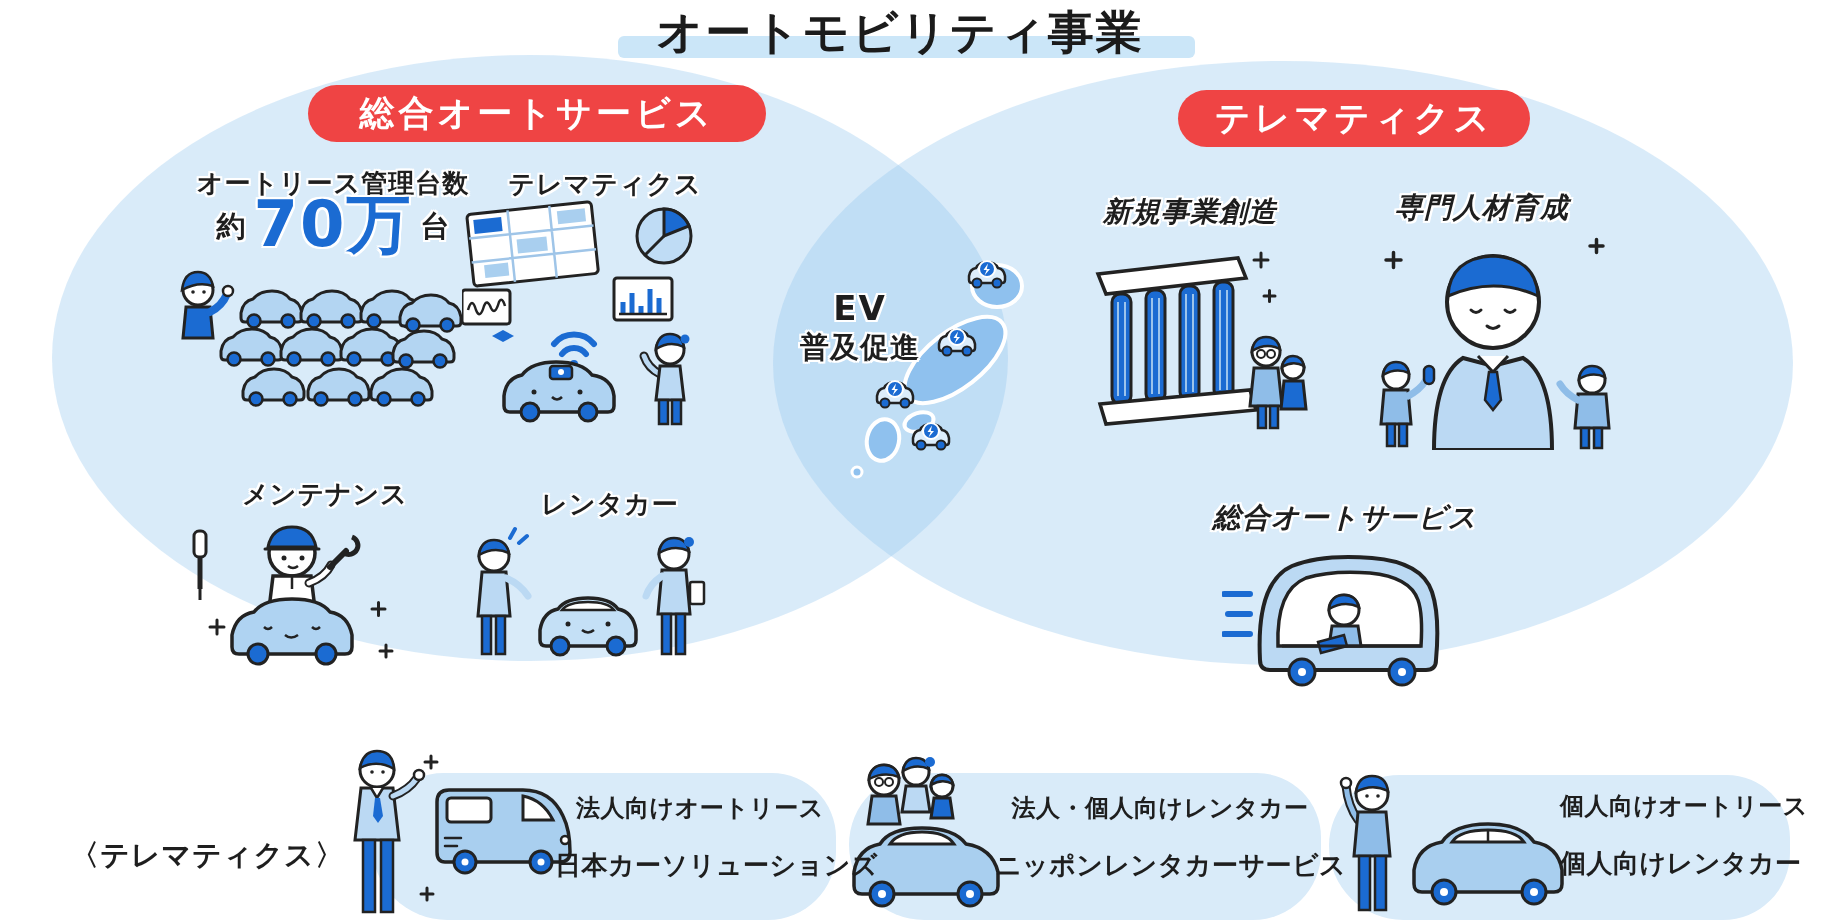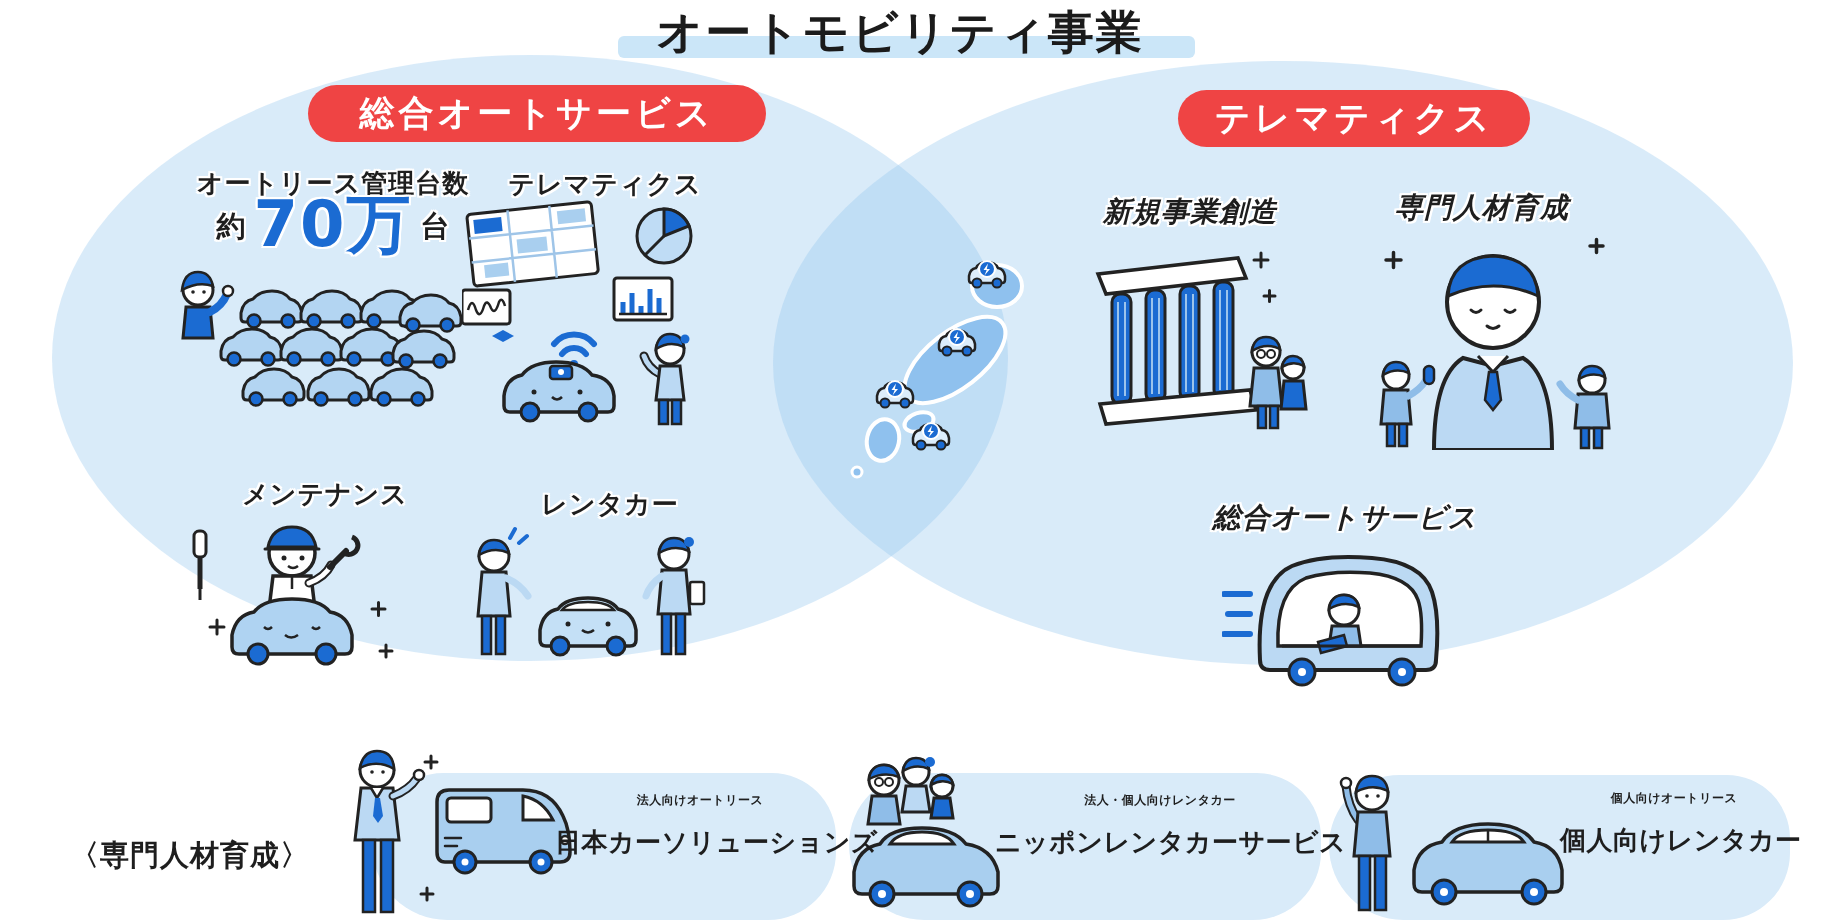--- a/index.html
+++ b/index.html
@@ -16,22 +16,22 @@
   .label-lg{font-size:28px;font-style:italic;}
   .value-row{display:flex;align-items:flex-end;justify-content:center;gap:8px;z-index:3;}
   .value-prefix,.value-suffix{font-size:29px;font-weight:700;padding-bottom:8px;}
   .value-big{font-size:64px;font-weight:800;color:#1b6bd2;line-height:0.95;letter-spacing:2px;}
   .ev-text{text-align:center;z-index:3;font-weight:700;}
   .ev-line1{font-size:34px;letter-spacing:2px;}
   .ev-line2{font-size:29px;letter-spacing:1px;}
   .footer-heading{font-size:29px;font-weight:700;letter-spacing:1px;z-index:3;}
   .blob{background:#d9ebf9;border-radius:78px 70px 74px 82px;z-index:1;}
   .service-text{z-index:3;text-align:center;}
-  .service-cat{font-size:12px;font-weight:700;white-space:nowrap;letter-spacing:0.5px;}
-  .service-name{font-size:26px;font-weight:700;white-space:nowrap;margin-top:16px;letter-spacing:0.5px;}
+  .service-cat{font-size:24px;font-weight:700;white-space:nowrap;letter-spacing:0.5px;}
+  .service-name{font-size:26px;font-weight:700;white-space:nowrap;margin-top:24px;letter-spacing:0.5px;}
   svg{display:block;}
   .ill{z-index:2;}
 </style>
 </head>
 <body>
 
 <div class="canvas">
 
   <svg class="abs" style="left:0;top:0" width="1840" height="920">
     <ellipse cx="530" cy="358" rx="478" ry="303" fill="#93c6ee" opacity="0.35"></ellipse>
@@ -168,20 +168,24 @@
     <circle cx="212" cy="36" r="15" fill="#fff" stroke="#222" stroke-width="3"></circle>
     <path d="M197 35 Q199 20 212 20 Q224 20 227 33 Q212 26 197 35 Z" fill="#1b6bd2" stroke="#222" stroke-width="2.5"></path>
     <circle cx="227" cy="24" r="5" fill="#1b6bd2"></circle>
     <path d="M200 52 L224 52 L228 96 L196 96 Z" fill="#bbd9f3" stroke="#222" stroke-width="3"></path>
     <path d="M200 58 Q188 66 184 78" stroke="#bbd9f3" stroke-width="7" fill="none" stroke-linecap="round"></path>
     <rect x="228" y="64" width="14" height="22" rx="2" fill="#fff" stroke="#222" stroke-width="2.5"></rect>
     <rect x="200" y="96" width="9" height="40" fill="#1b6bd2" stroke="#222" stroke-width="2.5"></rect>
     <rect x="214" y="96" width="9" height="40" fill="#1b6bd2" stroke="#222" stroke-width="2.5"></rect>
   </svg>
 
+  <div class="abs ev-text otext" style="left:780px;top:288px;width:160px">
+    <div class="ev-line1">EV</div>
+    <div class="ev-line2">普及促進</div>
+  </div>
 
   <svg class="abs ill" style="left:845px;top:252px" width="200" height="235" viewBox="0 0 200 235">
     <defs>
       <g id="ev-car">
         <path d="M2 16 Q3 9 9 8 Q12 2 20 2 Q28 2 31 8 Q37 9 38 16 L38 20 Q38 23 35 23 L5 23 Q2 23 2 20 Z" fill="#dcedfb" stroke="#222" stroke-width="2.5"></path>
         <circle cx="10" cy="23" r="4.5" fill="#1b6bd2" stroke="#222" stroke-width="2"></circle>
         <circle cx="30" cy="23" r="4.5" fill="#1b6bd2" stroke="#222" stroke-width="2"></circle>
         <circle cx="20" cy="9" r="8" fill="#1b6bd2" stroke="#fff" stroke-width="2"></circle>
         <path d="M21 3.5 l-4.5 6.5 h3.2 l-2.2 5.5 5.5 -6.5 h-3.2 z" fill="#fff"></path>
       </g>
@@ -260,21 +264,21 @@
     <path d="M107 67 Q109 53 122 53 Q134 53 137 65 Q122 58 107 67 Z" fill="#1b6bd2" stroke="#222" stroke-width="2.5"></path>
     <path d="M110 84 h26 l3 20 h-32 z" fill="#8fbde8" stroke="#222" stroke-width="3"></path>
     <path d="M96 100 l26 -7 3 11 -26 7 z" fill="#1b6bd2" stroke="#222" stroke-width="2.5"></path>
     <path d="M60 104 H199" stroke="#222" stroke-width="3"></path>
     <circle cx="80" cy="130" r="13" fill="#1b6bd2" stroke="#222" stroke-width="3"></circle>
     <circle cx="180" cy="130" r="13" fill="#1b6bd2" stroke="#222" stroke-width="3"></circle>
     <circle cx="80" cy="130" r="4" fill="#fff"></circle>
       <circle cx="180" cy="130" r="4" fill="#fff"></circle>
   </svg>
 
-  <div class="abs footer-heading otext" style="left:70px;top:836px">〈専門人材育成〉</div>
+  <div class="abs footer-heading otext" style="left:70px;top:836px">〈テレマティクス〉</div>
 
   <div class="abs blob" style="left:372px;top:773px;width:464px;height:147px"></div>
   <svg class="abs ill" style="left:325px;top:742px" width="255" height="180" viewBox="0 0 255 180">
     <circle cx="52" cy="28" r="17" fill="#fff" stroke="#222" stroke-width="3"></circle>
     <path d="M35 26 Q38 9 52 9 Q68 9 69 27 Q52 17 35 26 Z" fill="#1b6bd2" stroke="#222" stroke-width="2.5"></path>
     <circle cx="47" cy="30" r="1.8" fill="#222"></circle>
       <circle cx="58" cy="30" r="1.8" fill="#222"></circle>
     <path d="M36 46 L68 46 L74 98 L30 98 Z" fill="#bbd9f3" stroke="#222" stroke-width="3"></path>
     <path d="M46 46 L52 56 L58 46" fill="#fff" stroke="#222" stroke-width="2.5"></path>
     <path d="M50 56 h5 l3 18 -5 7 -5 -7 z" fill="#1b6bd2"></path>

